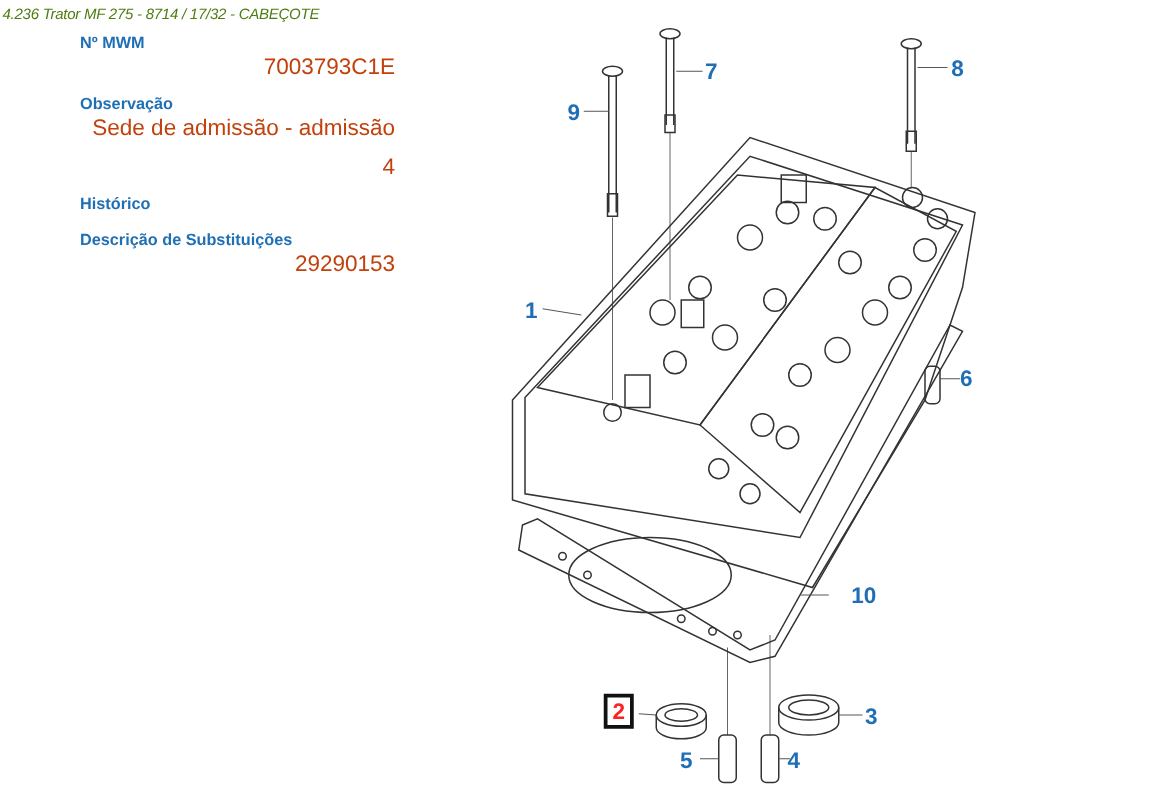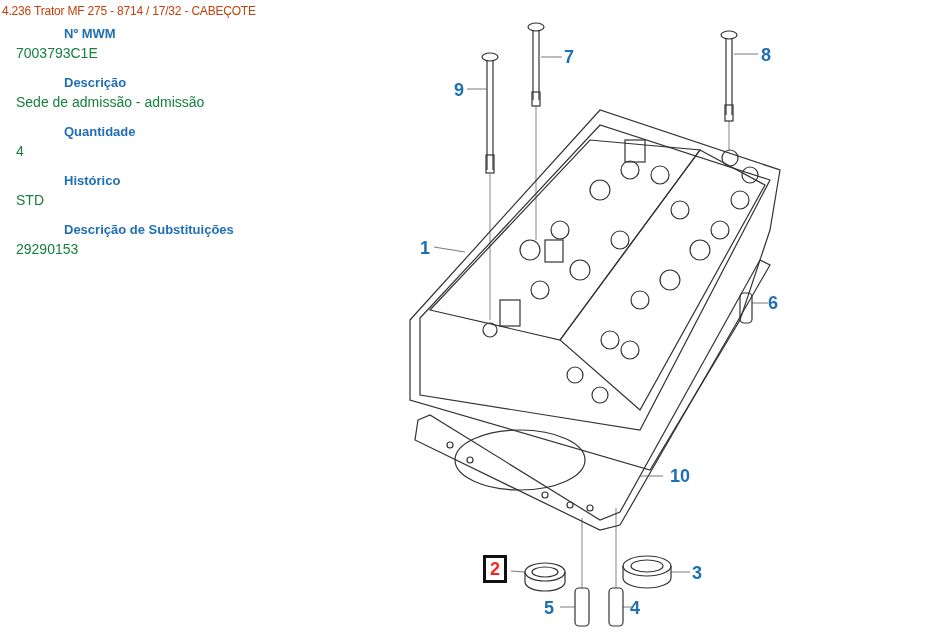--- a/index.html
+++ b/index.html
@@ -1,46 +1,44 @@
 <!DOCTYPE html>
 <html><head>
   <meta charset="utf-8">
   <style>
     html, body { margin: 0; padding: 0; background: #ffffff; }
     body { width: 938px; height: 634px; position: relative; overflow: hidden; font-family: "Liberation Sans", sans-serif; color: #111; }
-    .crumb { position: absolute; left: 2px; top: 4px; font-size: 12px; color: #c2410c; letter-spacing: -0.2px; }
+    .crumb { position: absolute; left: 2px; top: 4px; font-size: 12px; color: #4d7c0f; letter-spacing: -0.2px; font-style: italic; }
     .info { position: absolute; left: 16px; top: 26px; width: 300px; }
     .field { margin-bottom: 13px; }
     .field-label { font-size: 13px; font-weight: bold; color: #1f6fb5; line-height: 16px; padding-left: 48px; }
-    .field-value { font-size: 14px; color: #15803d; line-height: 18px; margin-top: 2px; }
+    .field-value { font-size: 18px; color: #c2410c; line-height: 18px; margin-top: 2px; text-align: right; }
     .diagram { position: absolute; left: 380px; top: 10px; width: 420px; height: 624px; }
     .callout { position: absolute; font-size: 18px; font-weight: bold; color: #1f6fb5; font-family: "Liberation Sans", sans-serif; cursor: pointer; }
     .callout.selected { color: #ff2020; border: 3px solid #111; padding: 0 4px; line-height: 22px; background: #fff; }
   </style>
 </head>
 <body>
 
 <div class="crumb">4.236 Trator MF 275 - 8714  /  17/32 - CABEÇOTE</div>
 
 <div class="info">
   <div class="field">
     <div class="field-label">Nº MWM</div>
     <div class="field-value">7003793C1E</div>
   </div>
   <div class="field">
-    <div class="field-label">Descrição</div>
+    <div class="field-label">Observação</div>
     <div class="field-value">Sede de admissão - admissão</div>
   </div>
   <div class="field">
-    <div class="field-label">Quantidade</div>
     <div class="field-value">4</div>
   </div>
   <div class="field">
     <div class="field-label">Histórico</div>
-    <div class="field-value">STD</div>
   </div>
   <div class="field">
     <div class="field-label">Descrição de Substituições</div>
     <div class="field-value">29290153</div>
   </div>
 </div>
 
 <div class="diagram">
   <svg width="420" height="624" viewBox="380 10 420 624" style="position:absolute;left:0;top:0" fill="none" stroke="#333" stroke-width="1.2">
 
@@ -143,14 +141,14 @@
 
   <span class="callout" style="left:40px;top:228px">1</span>
   <span class="callout selected" style="left:103px;top:545px">2</span>
   <span class="callout" style="left:312px;top:553px">3</span>
   <span class="callout" style="left:250px;top:588px">4</span>
   <span class="callout" style="left:164px;top:588px">5</span>
   <span class="callout" style="left:388px;top:283px">6</span>
   <span class="callout" style="left:184px;top:37px">7</span>
   <span class="callout" style="left:381px;top:35px">8</span>
   <span class="callout" style="left:74px;top:70px">9</span>
-  <span class="callout" style="left:290px;top:456px">10</span>
+  <span class="callout" style="left:301px;top:456px">10</span>
 </div>
 
 </body></html>

